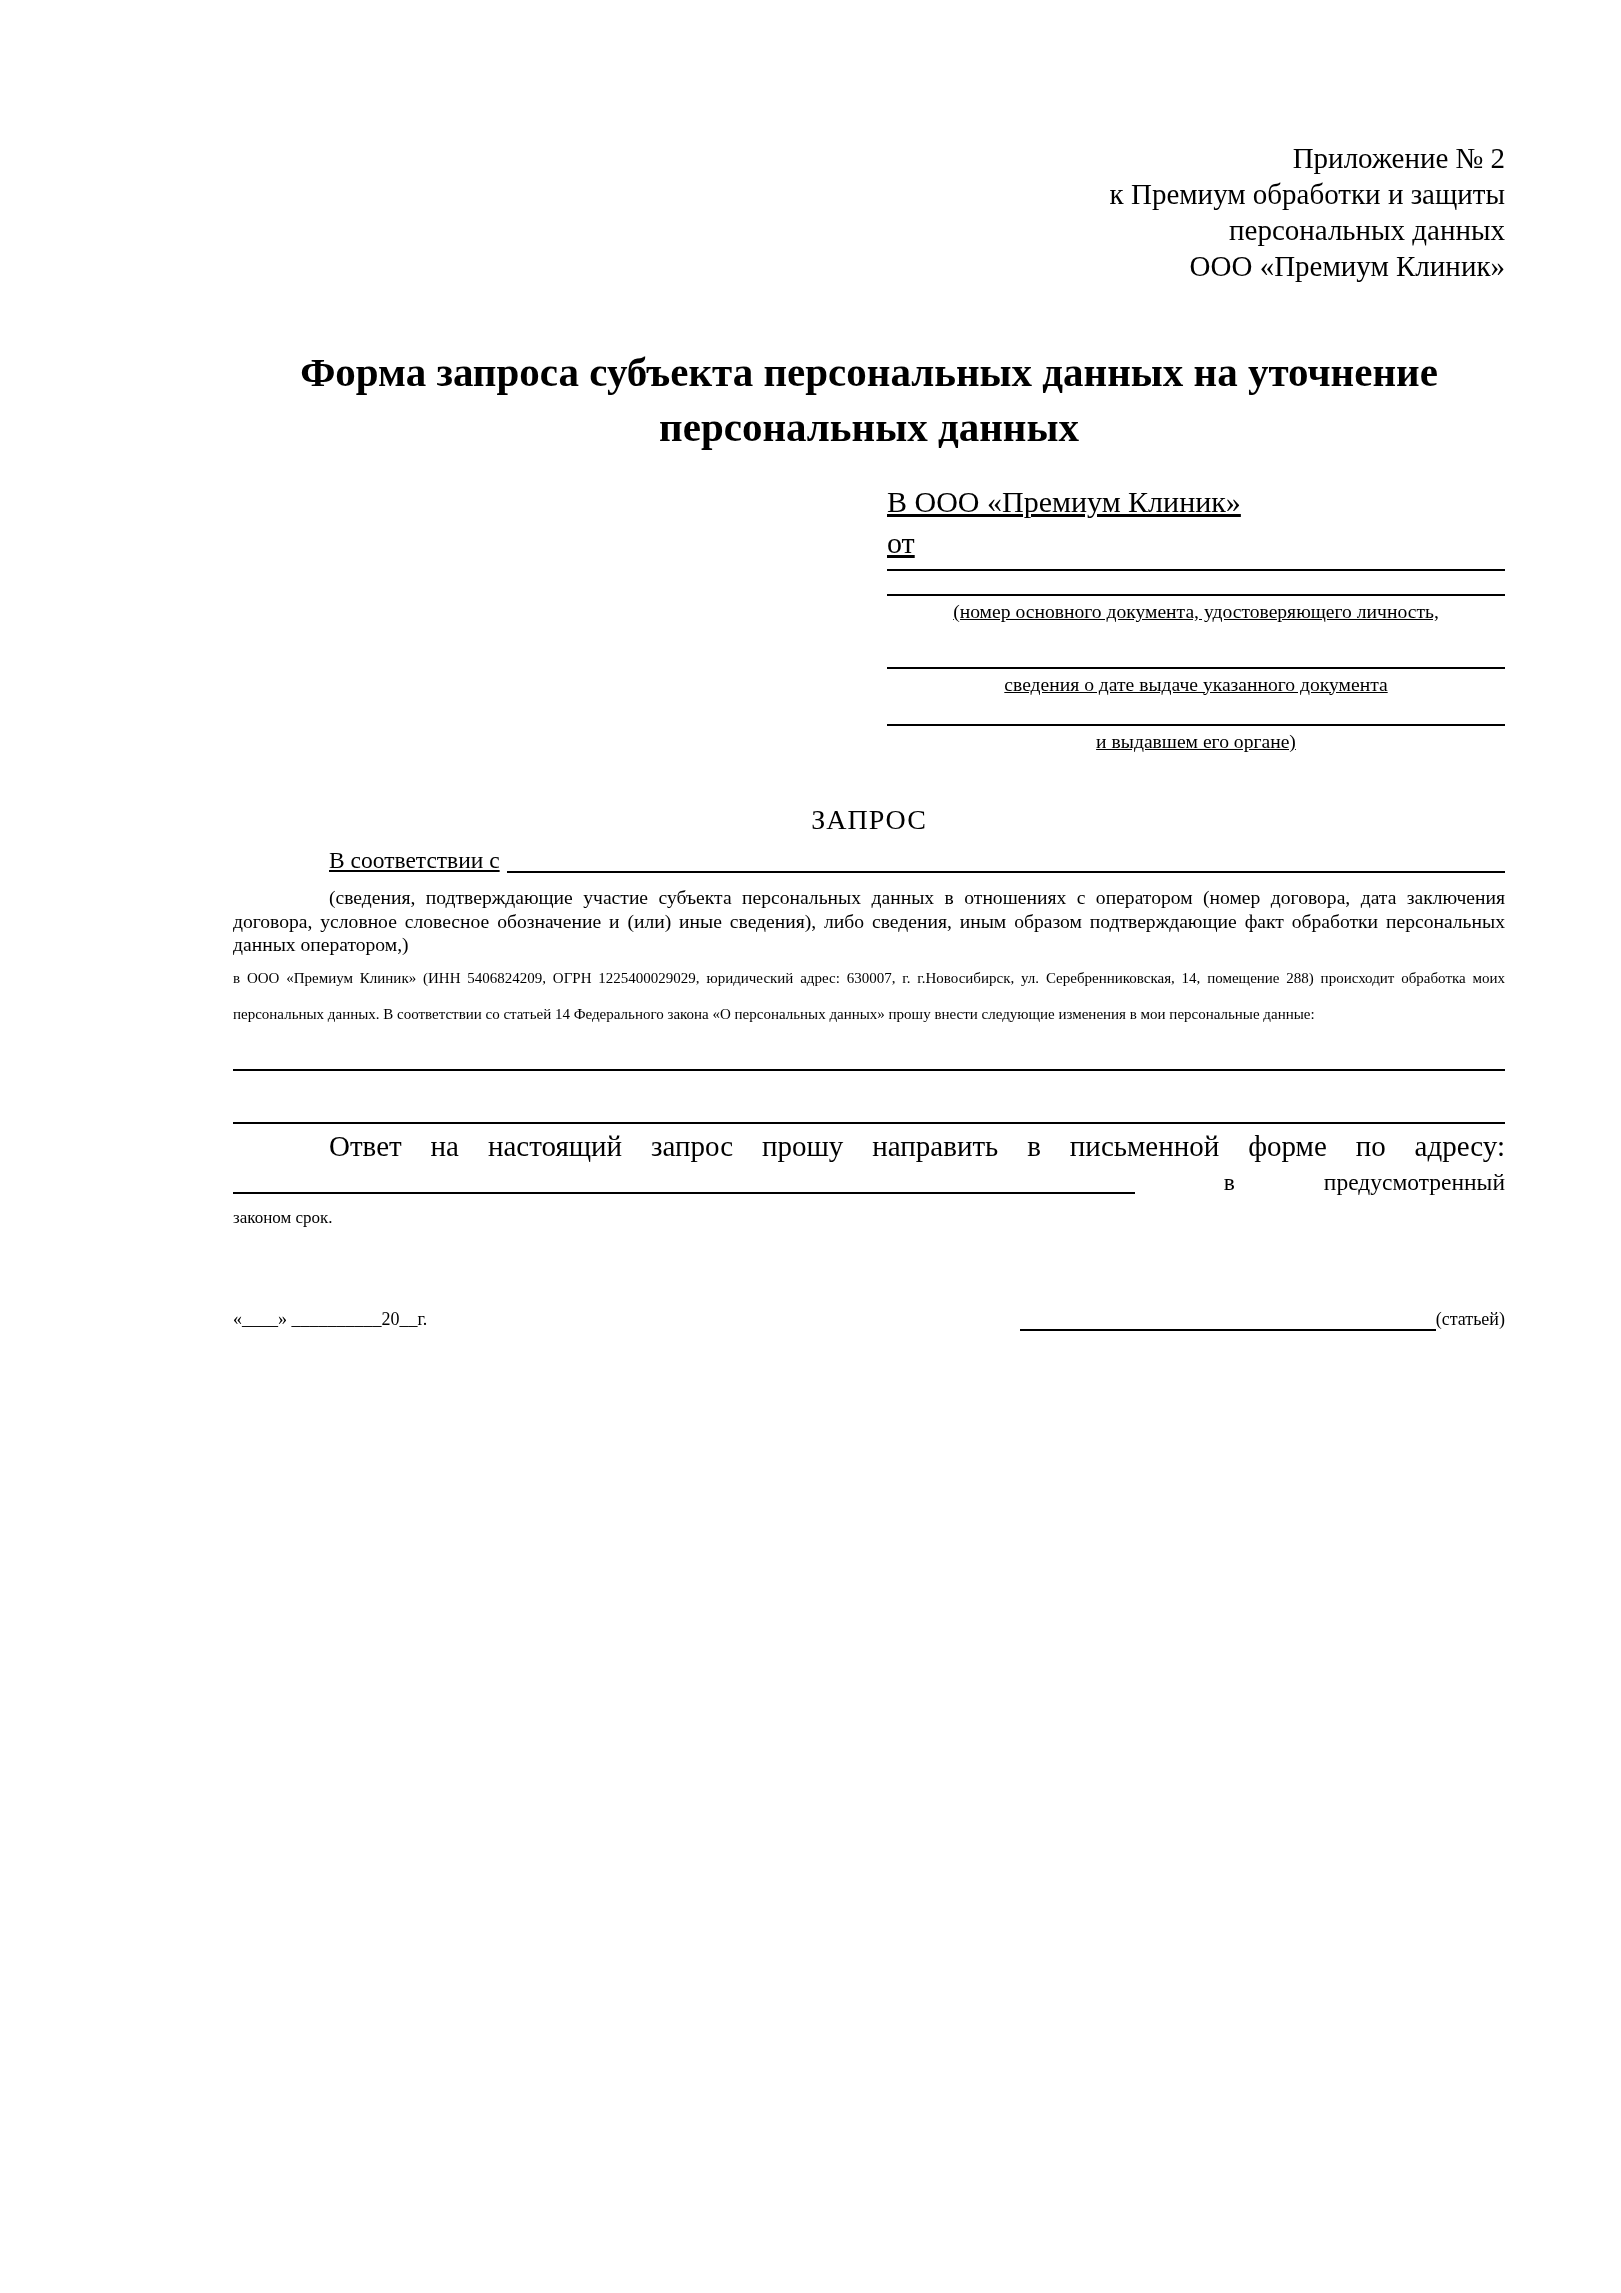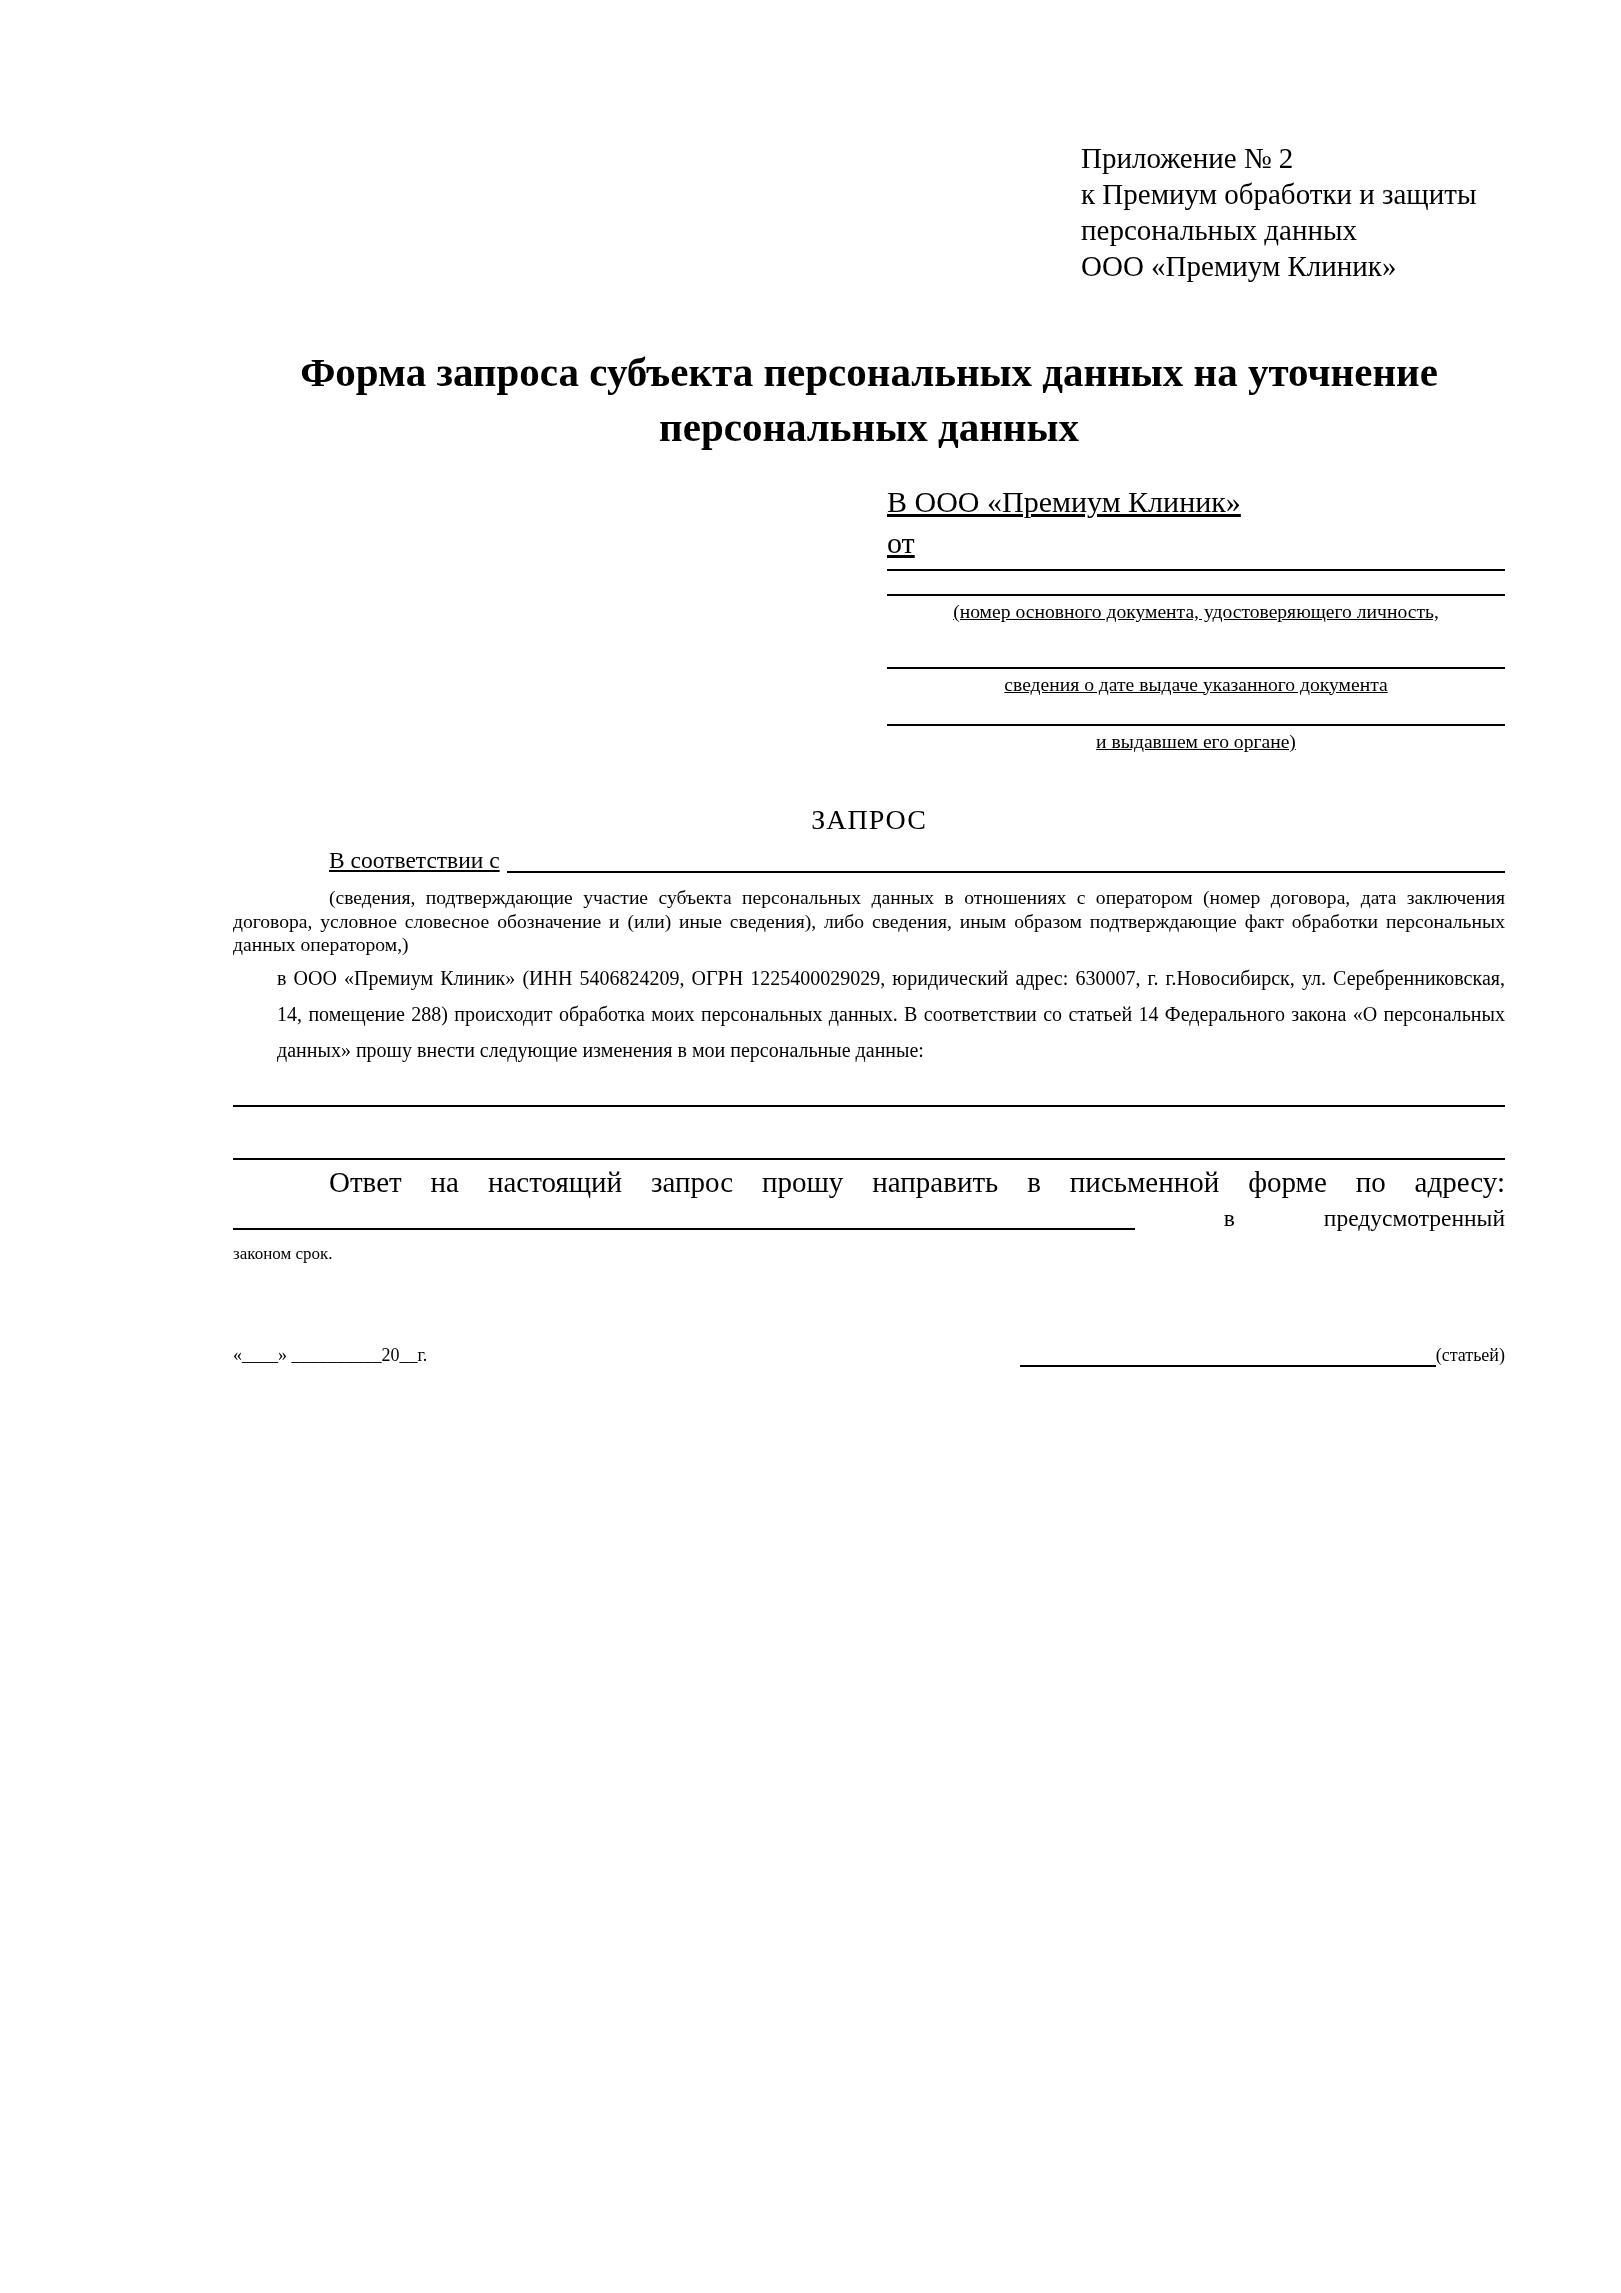--- a/index.html
+++ b/index.html
@@ -17,20 +17,21 @@
   .content {
     padding: 140px 116px 0 233px; 
   }
 
   
   .header-block {
     margin-left: 848px;          
     font-size: 29px;
     line-height: 36px;
     white-space: nowrap;
+    text-align: right;
   }
 
   
   .doc-title {
     margin-top: 61px;
     text-align: center;
     font-weight: bold;
     font-size: 41px;
     line-height: 55px;
   }
@@ -87,24 +88,23 @@
     margin-top: 6.9px;
     font-size: 19.6px;
     line-height: 23.5px;
     text-align: justify;
     text-indent: 96px;
   }
 
   
   .body-par {
     margin-top: 2.9px;
-    font-size: 20px;
+    font-size: 15px;
     line-height: 36px;
     text-align: justify;
-    margin-left: 44px;
   }
 
   
   .ruled-1 { height: 39px; border-bottom: 2.9px solid #000; }
   .ruled-2 { height: 53px; border-bottom: 2.9px solid #000; }
 
   
   .answer-lead {
     margin-top: 3.9px;
     font-size: 29px;

